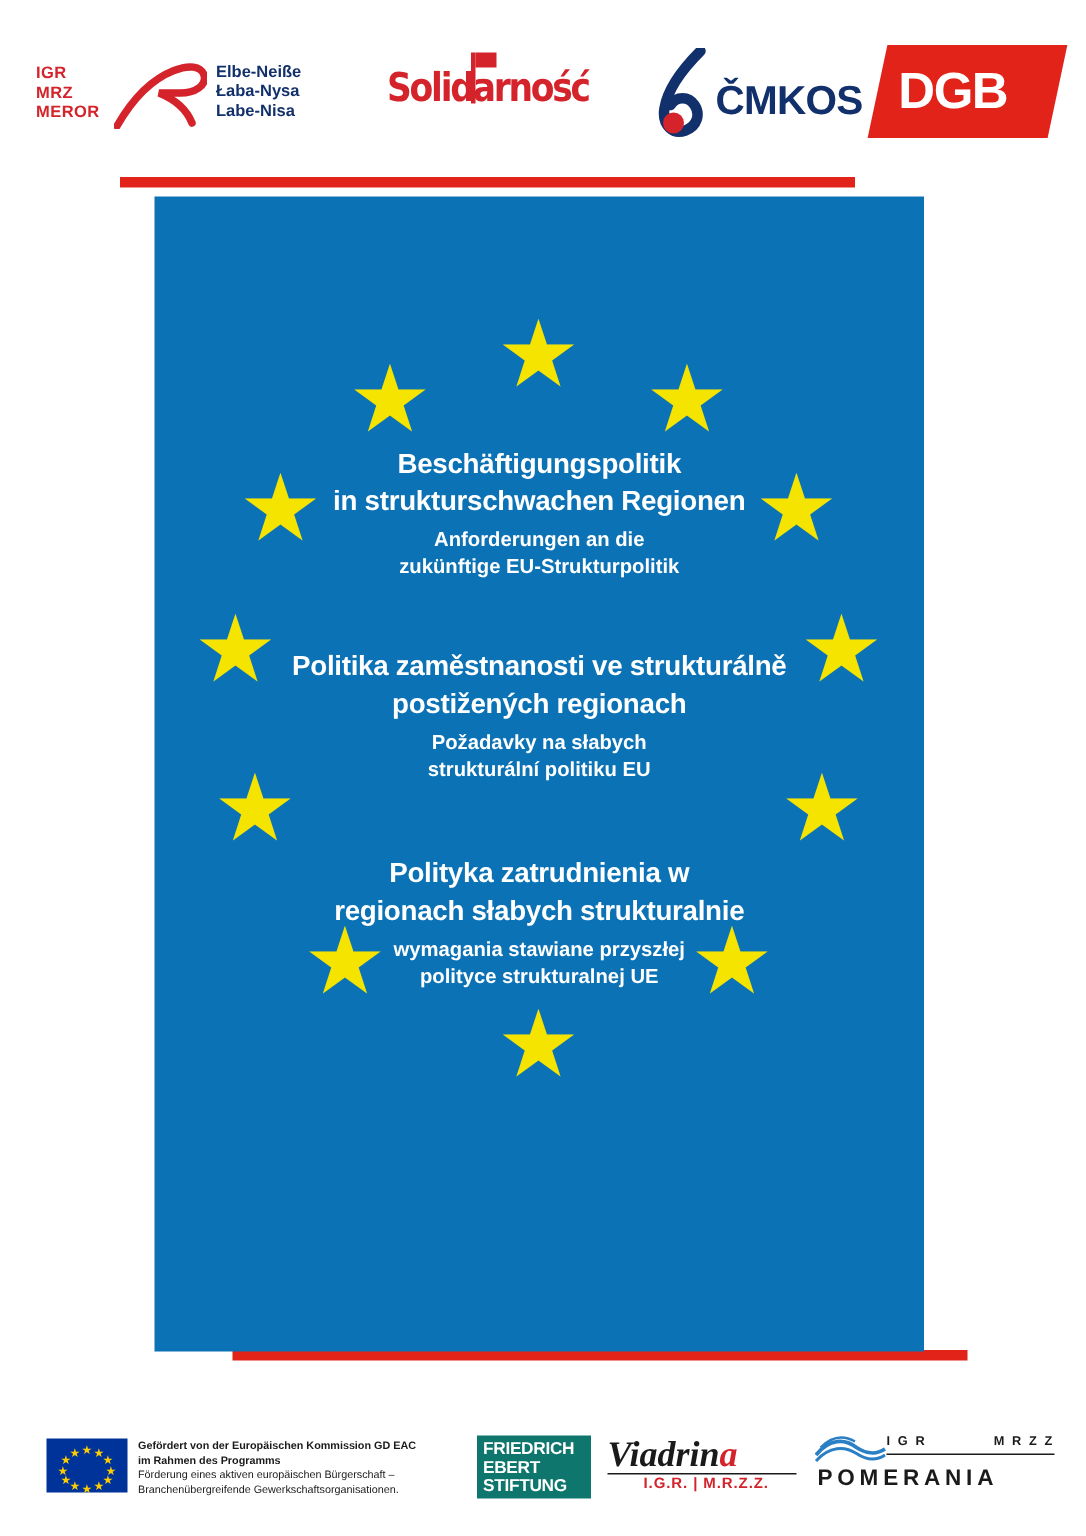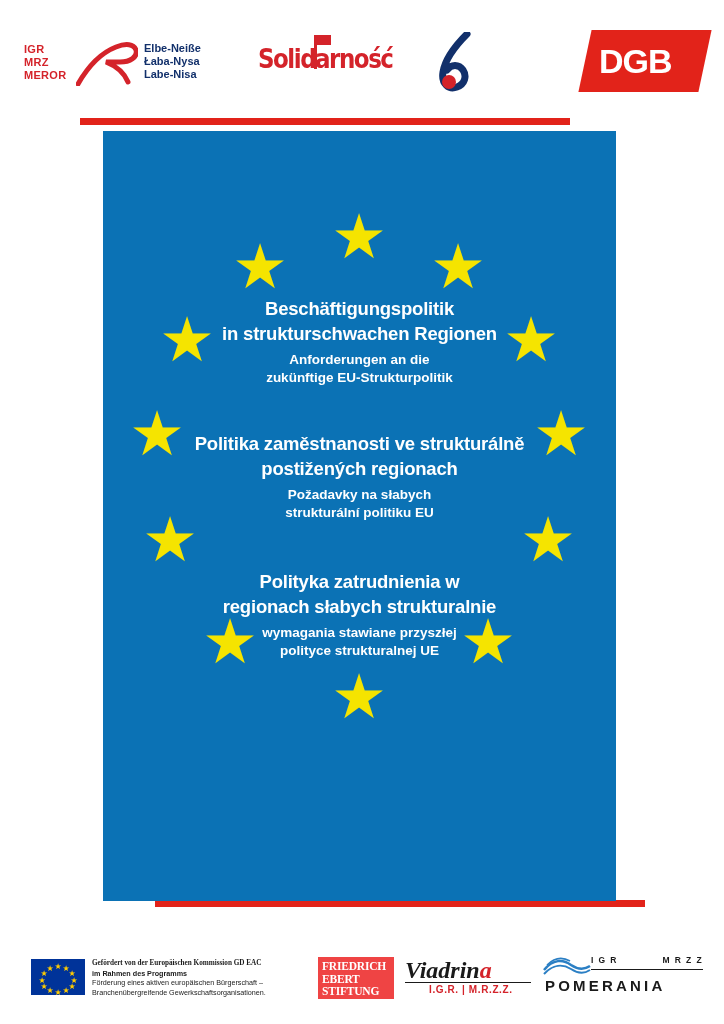--- a/index.html
+++ b/index.html
@@ -246,39 +246,38 @@
 
   .funding-text {
     position: absolute;
     left: 92px;
     top: 24px;
     width: 205px;
     color: #1a1a1a;
     font-size: 7.2px;
     line-height: 9.6px;
   }
-  .funding-text .l1 { font-weight: bold; font-family: Liberation Serif, serif; }
+  .funding-text .l1 { font-weight: bold; }
   .funding-text .l2 { font-weight: bold; }
 
   
   .logo-fes {
     position: absolute;
     left: 318px;
     top: 22px;
     width: 76px;
     height: 42px;
-    background: #ef4444;
+    background: #0f766e;
     color: #ffffff;
     font-size: 11.5px;
     font-weight: bold;
     line-height: 12.5px;
     padding: 3px 4px;
     box-sizing: border-box;
     letter-spacing: -0.2px;
-    font-family: Liberation Serif, serif;
   }
 
   
   .logo-viadrina {
     position: absolute;
     left: 405px;
     top: 22px;
     width: 130px;
     height: 44px;
   }
@@ -381,20 +380,21 @@
   <div class="logo-solid">
     <div class="solid-word">Solidarność</div>
     <div class="solid-flag"></div>
   </div>
 
   <div class="logo-cmkos">
     <svg class="cmkos-hook" viewBox="0 0 46 60">
       <path d="M30,2 C18,14 8,28 6,40 C4,52 12,58 20,55 C28,52 30,44 26,38 C22,32 14,32 10,38" fill="none" stroke="#12306b" stroke-width="7" stroke-linecap="round"></path>
       <circle cx="12" cy="50" r="7" fill="#d4232a"></circle>
     </svg>
+    <div class="cmkos-word">ČMKOS</div>
   </div>
 
   <div class="logo-dgb">
     <div class="dgb-word">DGB</div>
   </div>
 
 </div>
 
 <div class="poster-wrap">
   <div class="bar-top"></div>

